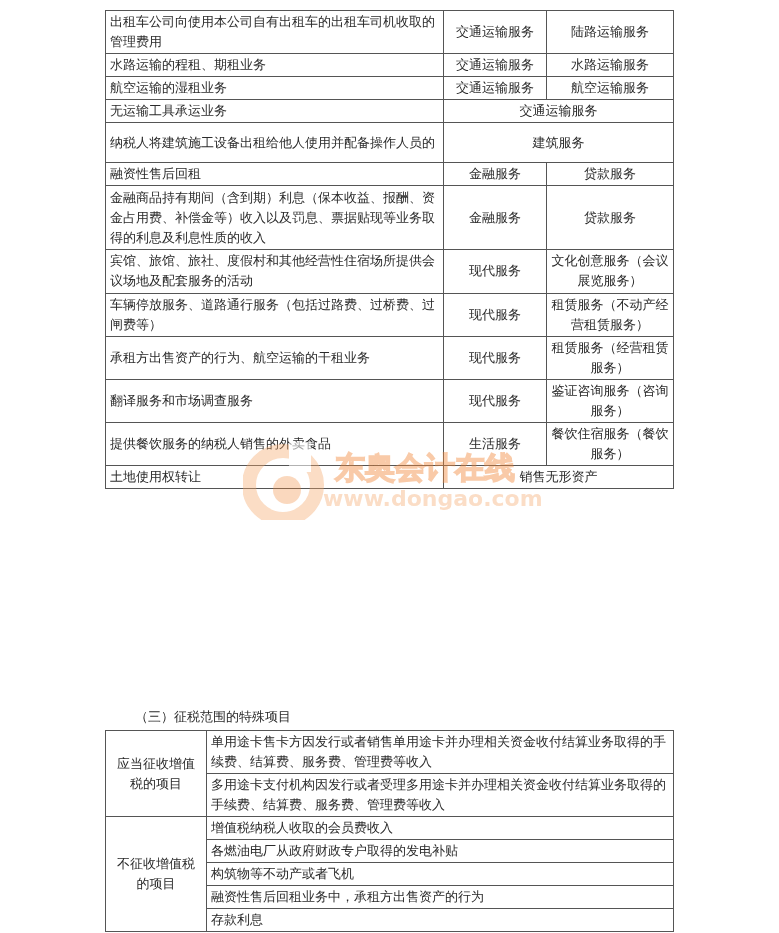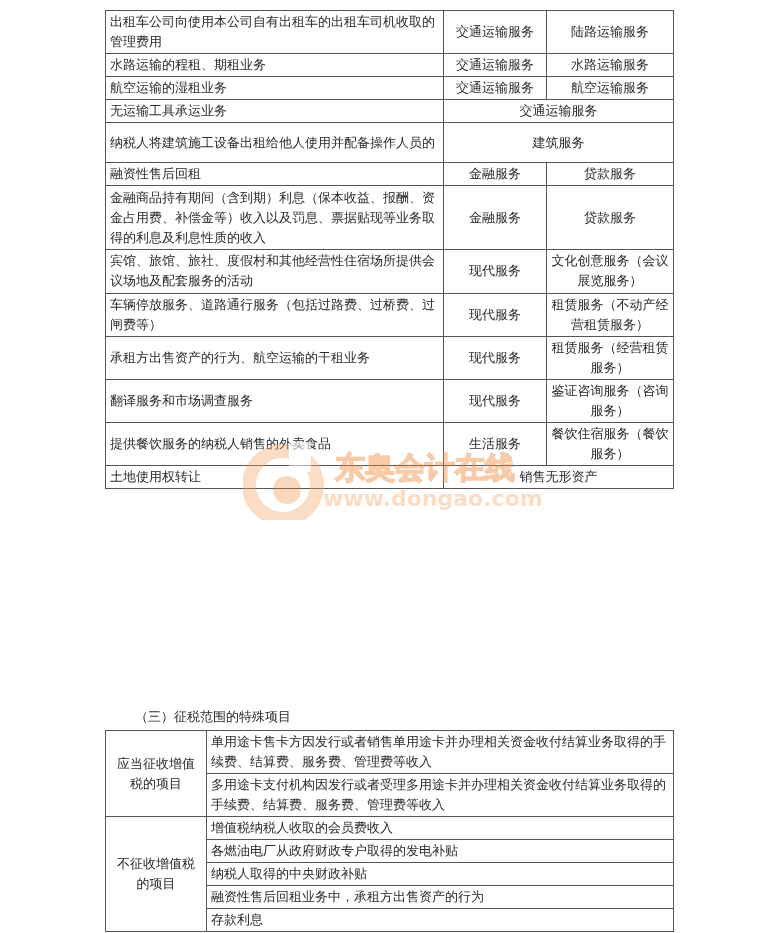--- a/index.html
+++ b/index.html
@@ -105,21 +105,21 @@
         <td class="l">多用途卡支付机构因发行或者受理多用途卡并办理相关资金收付结算业务取得的手续费、结算费、服务费、管理费等收入</td>
       </tr>
       <tr style="height: 22px;">
         <td class="c" rowspan="5" style="padding: 1px 10px;">不征收增值税的项目</td>
         <td class="l">增值税纳税人收取的会员费收入</td>
       </tr>
       <tr style="height: 21px;">
         <td class="l">各燃油电厂从政府财政专户取得的发电补贴</td>
       </tr>
       <tr style="height: 22px;">
-        <td class="l">纳税人取得的中央财政补贴</td>
+        <td class="l">构筑物等不动产或者飞机</td>
       </tr>
       <tr style="height: 21px;">
         <td class="l">融资性售后回租业务中，承租方出售资产的行为</td>
       </tr>
       <tr style="height: 21px;">
         <td class="l">存款利息</td>
       </tr>
     </tbody>
 </table>
 

